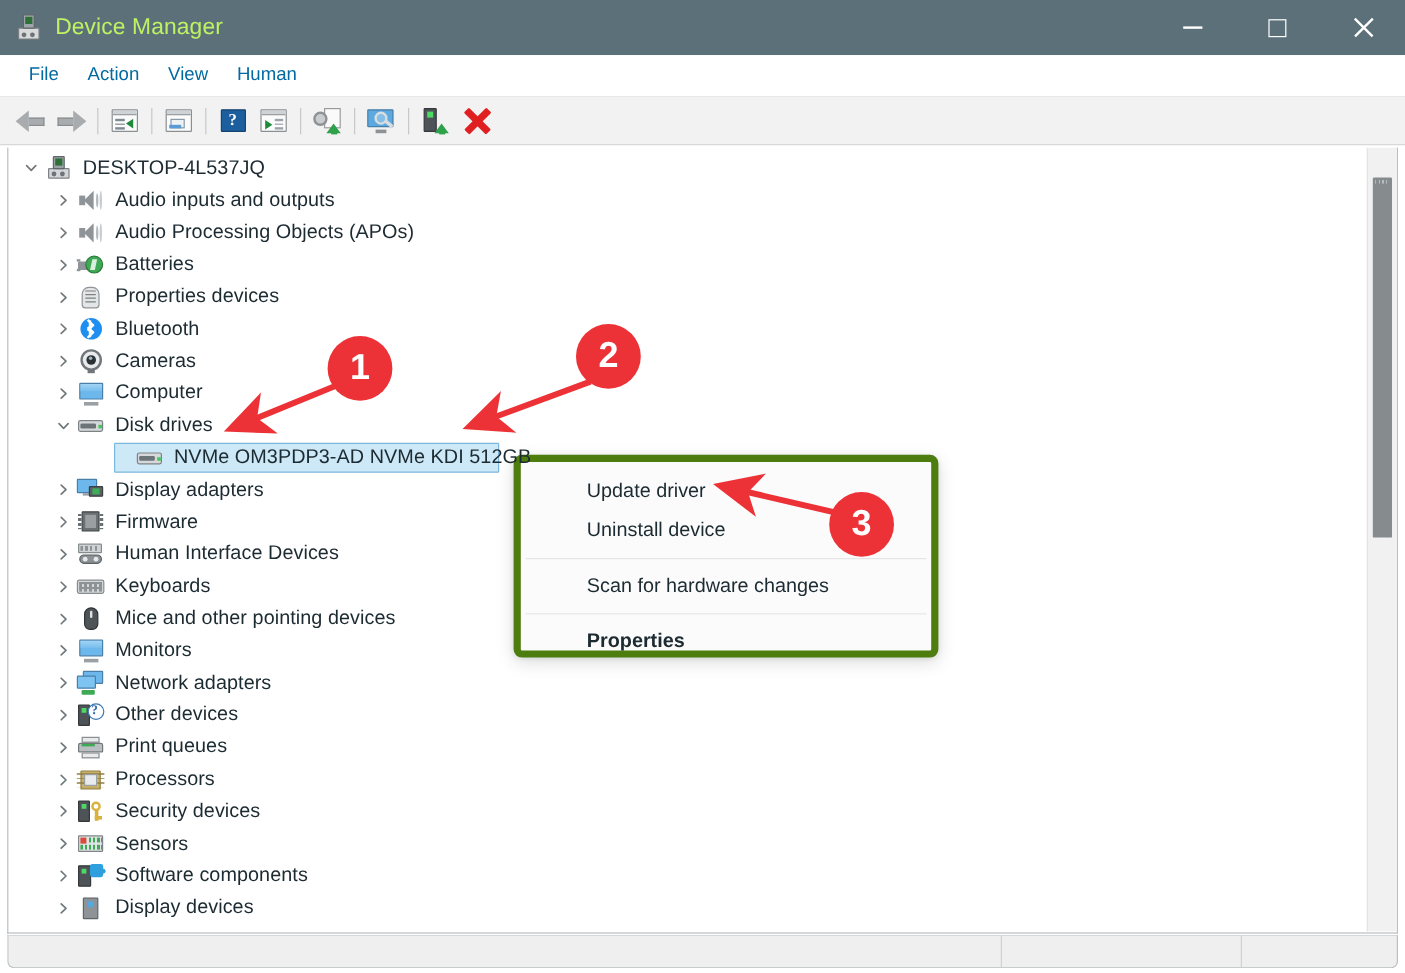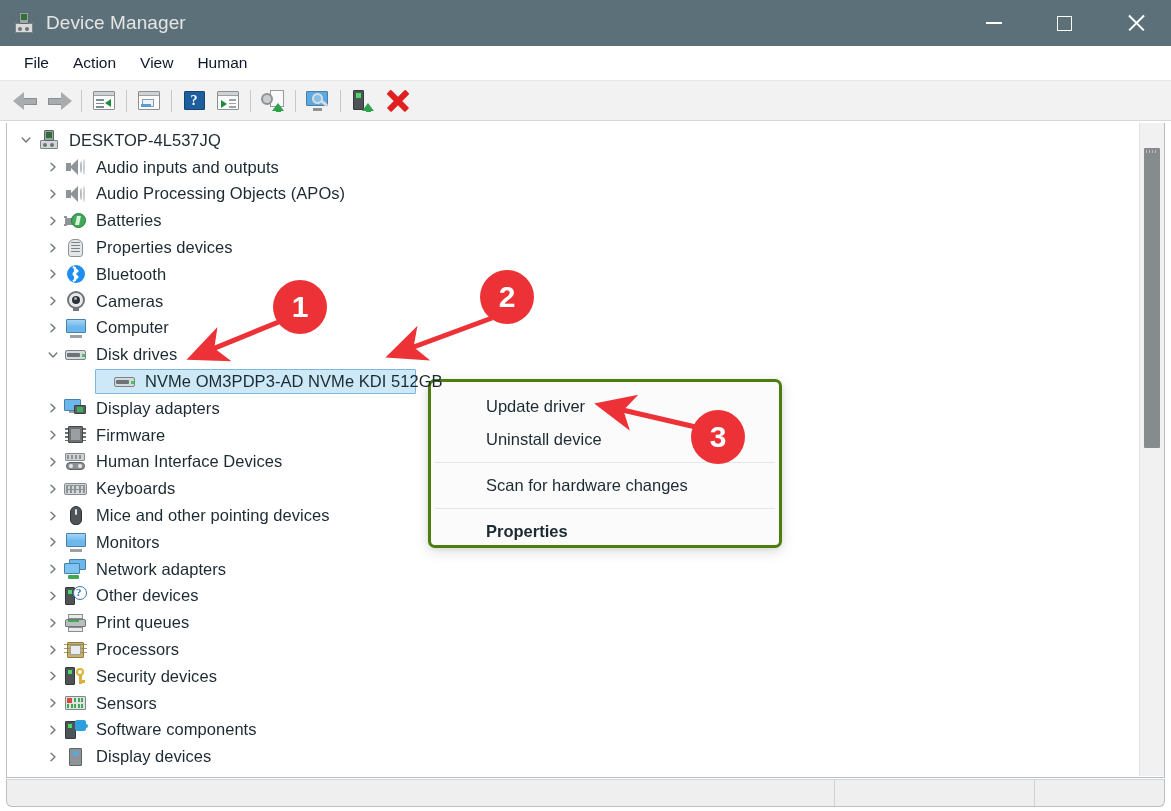--- a/index.html
+++ b/index.html
@@ -69,21 +69,21 @@
     position: absolute;
     bottom: 3px;
     width: 4px; height: 4px;
     border-radius: 50%;
     background: #6d7376;
   }
   .dm-icon-dot.d1 { left: 5px; }
   .dm-icon-dot.d2 { left: 12px; }
 
   #window-title {
-    color: #e5e5e5;
+    color: #bef264;
     font-size: 19px;
     letter-spacing: 0.1px;
     white-space: nowrap;
   }
 
   #window-controls {
     display: flex;
     height: 46px;
     flex: 0 0 auto;
   }
@@ -121,21 +121,21 @@
     left: 0; top: 46px;
     width: 1171px; height: 35px;
     background: #ffffff;
     display: flex;
     align-items: center;
     padding-left: 12px;
     border-bottom: 1px solid #e6e7e8;
   }
   .menu-item {
     font-size: 15.5px;
-    color: #0f172a;
+    color: #0369a1;
     padding: 4px 12px;
     white-space: nowrap;
     cursor: default;
   }
 
   
   #toolbar {
     position: absolute;
     left: 0; top: 81px;
     width: 1171px; height: 40px;
@@ -651,21 +651,21 @@
   .sb-pane.sep { border-left: 1px solid #cfd2d4; }
   .sb-pane.p2 { width: 200px; }
   .sb-pane.p3 { width: 130px; }
 
   
   #ctxmenu {
     position: absolute;
     left: 428px; top: 379px;
     width: 354px; height: 169px;
     background: #fbfbfb;
-    border: 3px solid #4d7c0f;
+    border: 6px solid #4d7c0f;
     border-radius: 7px;
     box-shadow: 0 4px 14px rgba(0,0,0,0.13), 0 1px 4px rgba(0,0,0,0.08);
     padding: 8px 0;
     overflow: hidden;
   }
   .ctx-item {
     height: 33px;
     display: flex;
     align-items: center;
     padding-left: 55px;

